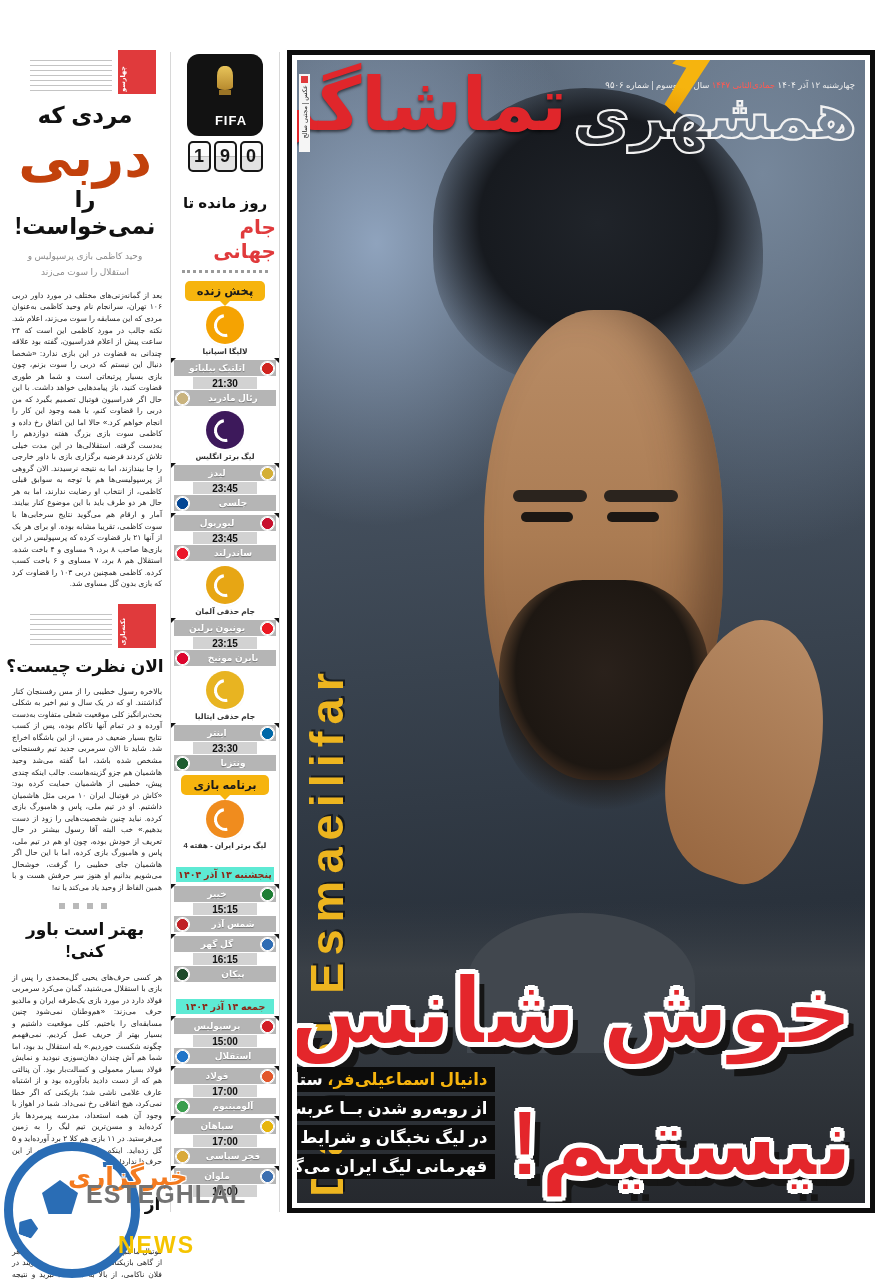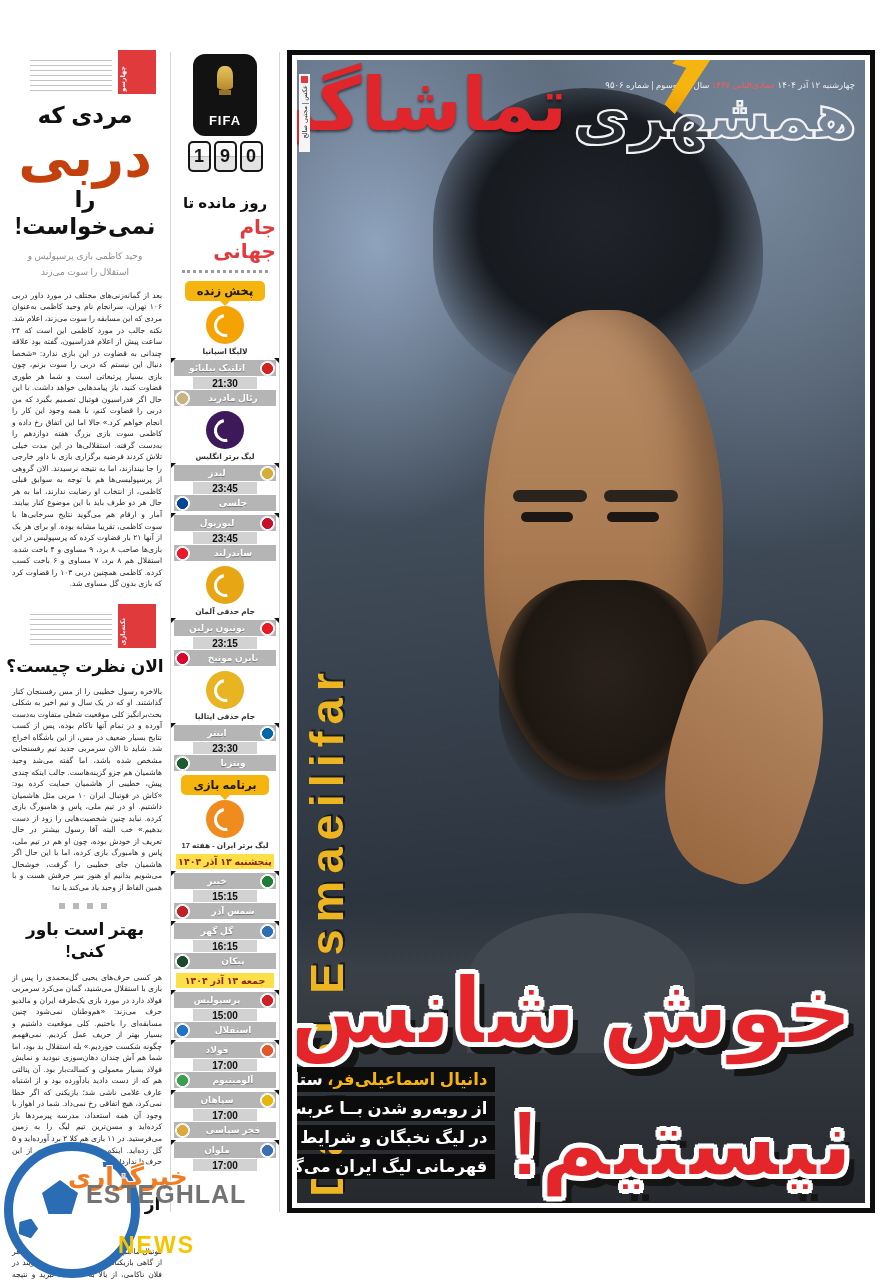--- a/index.html
+++ b/index.html
@@ -43,21 +43,21 @@
   .wm-news{position:absolute;left:116px;top:92px;font-size:23px;font-weight:900;color:#f5c400;letter-spacing:2px;}
   
   .mid-col{
     position:absolute;left:170px;top:52px;width:110px;height:1160px;
     border-left:1px solid #d8d8d8;border-right:1px solid #d8d8d8;
     display:flex;flex-direction:column;align-items:center;gap:3px;
     direction:rtl;box-sizing:border-box;padding:2px 3px;
   }
   .fifa-box{width:64px;height:82px;background:#121212;border-radius:12px;
     display:flex;flex-direction:column;align-items:center;justify-content:flex-end;
-    position:relative;flex:0 0 auto;}
+    position:relative;flex:0 0 auto;padding-left:12px;}
   .trophy{position:absolute;top:12px;left:50%;transform:translateX(-50%);width:16px;height:24px;
     background:linear-gradient(180deg,#e8c45a,#b78a2e);border-radius:8px 8px 10px 10px/12px 12px 4px 4px;}
   .trophy:after{content:"";position:absolute;left:2px;bottom:-5px;width:12px;height:5px;background:#9a7426;}
   .fifa-label{color:#fff;font-weight:900;font-size:13px;letter-spacing:1px;margin-bottom:8px;}
   .flip-row{display:flex;direction:ltr;gap:3px;margin-top:2px;}
   .flip-digit{width:19px;height:27px;border:2px solid #161616;border-radius:5px;
     background:linear-gradient(#fbfbfb 0 48%,#bfbfbf 48% 52%,#e3e3e3 52% 100%);
     color:#161616;font-size:18px;font-weight:900;display:flex;align-items:center;justify-content:center;}
   .cd1{font-size:15px;font-weight:900;color:#111;margin-top:19px;}
   .cd2{font-size:20px;font-weight:900;color:#e03a3c;margin-bottom:2px;}
@@ -76,22 +76,22 @@
   .match{width:100%;position:relative;margin-top:2px;}
   .match:before,.match:after{content:"";position:absolute;top:-2px;width:0;height:0;}
   .match:before{right:-3px;border-top:5px solid #141414;border-left:5px solid transparent;}
   .match:after{left:-3px;border-top:5px solid #141414;border-right:5px solid transparent;}
   .trow{display:flex;align-items:center;height:16px;background:#b5b5b5;padding:0 2px;gap:3px;}
   .team-name{flex:1;text-align:center;color:#fff;font-size:9px;font-weight:bold;
     text-shadow:0 1px 1px rgba(0,0,0,.35);white-space:nowrap;overflow:hidden;}
   .crest{width:13px;height:13px;border-radius:50%;flex:0 0 auto;box-shadow:0 0 0 1px #fff;}
   .time-band{width:62%;height:12px;margin:1px auto;background:#d2d2d2;color:#111;
     font-size:10px;font-weight:900;display:flex;align-items:center;justify-content:center;direction:ltr;}
-  .date-chip{width:96%;background:#fde047;color:#8c2718;font-size:9.5px;font-weight:900;
-    text-align:center;padding:2px 0;margin-top:2px;}
+  .date-chip{width:96%;background:#5eead4;color:#8c2718;font-size:9.5px;font-weight:900;
+    text-align:center;padding:2px 0;margin-top:15px;}
   
   .frame{position:absolute;left:287px;top:50px;width:588px;height:1163px;
     border:5px solid #0d0d0d;background:#fff;box-sizing:border-box;padding:5px;}
   .photo{position:relative;width:100%;height:100%;overflow:hidden;
     background:
       radial-gradient(70% 45% at 14% 16%,#8fa3bd 0%,rgba(143,163,189,0) 55%),
       radial-gradient(80% 55% at 82% 10%,#76879b 0%,rgba(118,135,155,0) 60%),
       linear-gradient(175deg,#5d6b7c 0%,#4a5665 28%,#39434f 52%,#2a323c 74%,#20262e 100%);}
   .hair{position:absolute;top:28px;left:24%;width:58%;height:300px;background:
       radial-gradient(60% 60% at 50% 45%,#20242a 0%,#171a1f 60%,rgba(23,26,31,0) 100%);
@@ -285,21 +285,21 @@
         <div class="trow">
           <div class="team-name">ونتزیا</div>
           <div class="crest" style="background: radial-gradient(circle, rgb(29, 92, 48) 0px, rgb(29, 92, 48) 58%, rgb(255, 255, 255) 60%, rgb(255, 255, 255) 100%);"></div>
         </div>
       </div>
       <div class="yellow-tag">برنامه بازی</div>
       <div class="league-sec">
         <div class="league-logo" style="background: rgb(240, 140, 30);">
           <div class="league-glyph"></div>
         </div>
-        <div class="league-caption">لیگ برتر ایران - هفته 17</div>
+        <div class="league-caption">لیگ برتر ایران - هفته 4</div>
       </div>
       <div class="date-chip">پنجشنبه ۱۳ آذر ۱۴۰۴</div>
       <div class="match">
         <div class="trow">
           <div class="crest" style="background: radial-gradient(circle, rgb(30, 126, 52) 0px, rgb(30, 126, 52) 58%, rgb(255, 255, 255) 60%, rgb(255, 255, 255) 100%);"></div>
           <div class="team-name">خیبر</div>
         </div>
         <div class="time-band">15:15</div>
         <div class="trow">
           <div class="team-name">شمس آذر</div>

